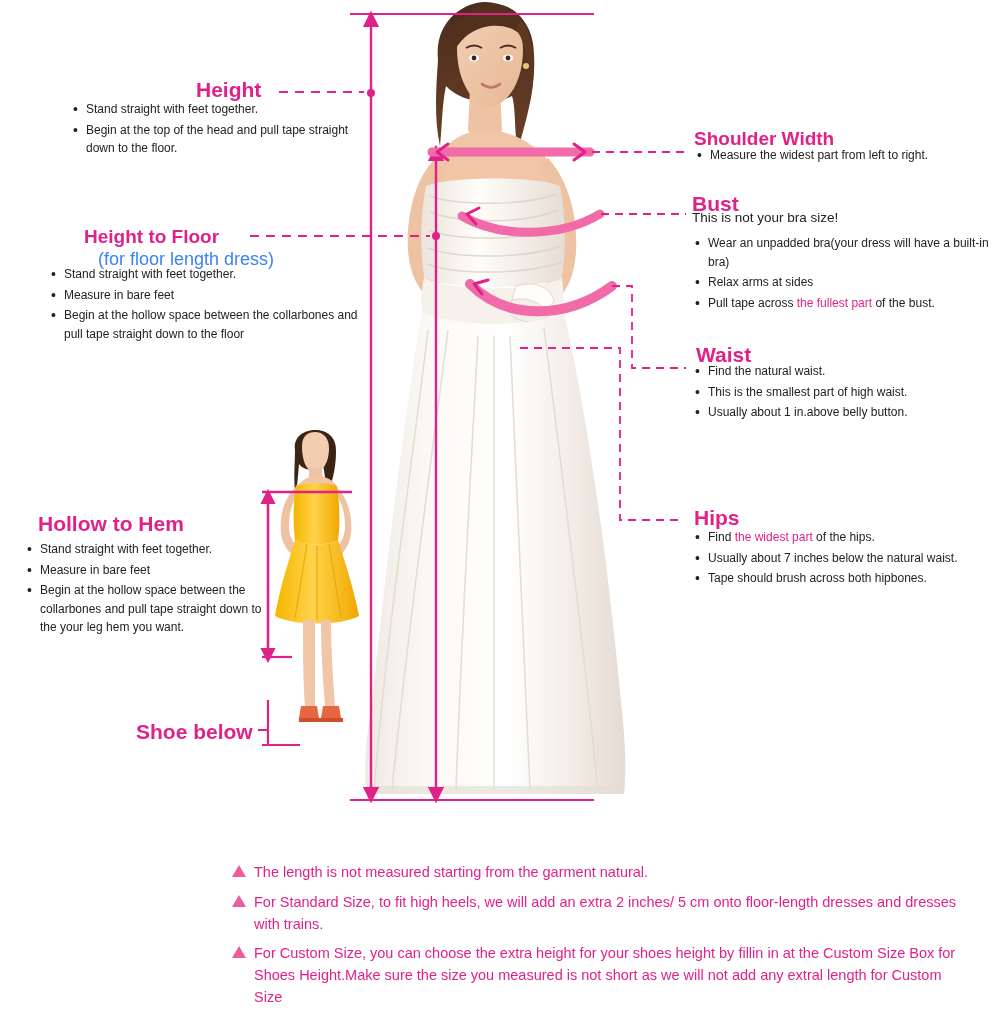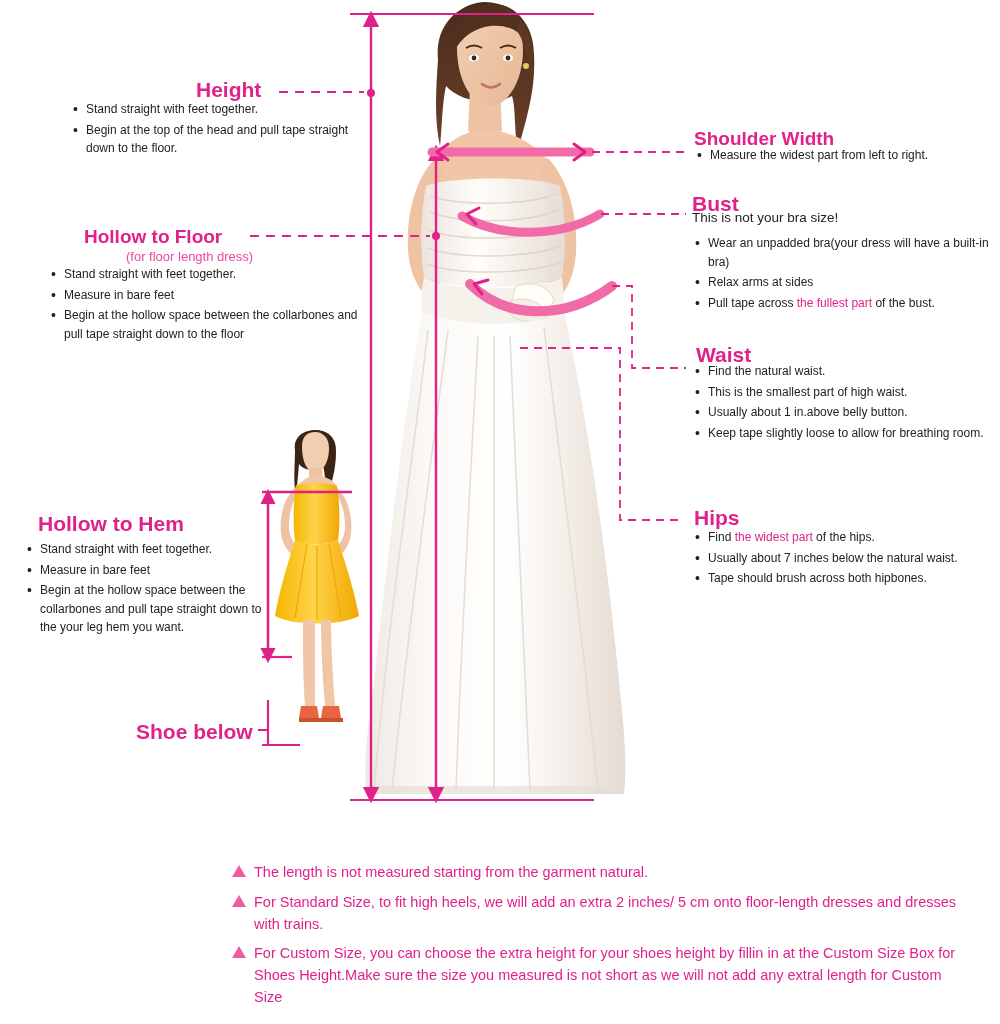--- a/index.html
+++ b/index.html
@@ -39,24 +39,23 @@
   .label {
     position: absolute;
     color: #e0218a;
     font-weight: bold;
     white-space: nowrap;
   }
   .label.h1 { font-size: 21px; }
   .label.h2 { font-size: 19px; }
   .sub {
     position: absolute;
-    color: #ec4899;
-    font-size: 13px;
+    color: #3b82f6;
+    font-size: 18px;
     white-space: nowrap;
-    margin-left: 28px;
   }
   ul.bullets {
     position: absolute;
     margin: 0;
     padding: 0 0 0 16px;
     list-style: none;
     color: #222;
     font-size: 12px;
     line-height: 1.55;
   }
@@ -266,21 +265,21 @@
     <line x1="262" y1="745" x2="300" y2="745" stroke="#e0218a" stroke-width="2.2"></line>
     <line x1="258" y1="730" x2="268" y2="730" stroke="#e0218a" stroke-width="2"></line>
   </svg>
 
   <div class="label h1" style="left:196px; top:78px;">Height</div>
   <ul class="bullets" style="left:70px; top:100px; width:290px;">
     <li>Stand straight with feet together.</li>
     <li>Begin at the top of the head and pull tape straight down to the floor.</li>
   </ul>
 
-  <div class="label h2" style="left:84px; top:226px;">Hollow to Floor</div>
+  <div class="label h2" style="left:84px; top:226px;">Height to Floor</div>
   <div class="sub" style="left:98px; top:249px;">(for floor length dress)</div>
   <ul class="bullets" style="left:48px; top:265px; width:300px;">
     <li>Stand straight with feet together.</li>
     <li>Measure in bare feet</li>
     <li>Begin at the hollow space between the collarbones and pull tape straight down to the floor</li>
   </ul>
 
   <div class="label h1" style="left:38px; top:512px;">Hollow to Hem</div>
   <ul class="bullets" style="left:24px; top:540px; width:230px;">
     <li>Stand straight with feet together.</li>
@@ -301,21 +300,20 @@
     <li>Wear an unpadded bra(your dress will have a built-in bra)</li>
     <li>Relax arms at sides</li>
     <li>Pull tape across <span class="pink-em">the fullest part</span> of the bust.</li>
   </ul>
 
   <div class="label h1" style="left:696px; top:343px;">Waist</div>
   <ul class="bullets" style="left:692px; top:362px; width:290px;">
     <li>Find the natural waist.</li>
     <li>This is the smallest part of high waist.</li>
     <li>Usually about 1 in.above belly button.</li>
-    <li>Keep tape slightly loose to allow for breathing room.</li>
   </ul>
 
   <div class="label h1" style="left:694px; top:506px;">Hips</div>
   <ul class="bullets" style="left:692px; top:528px; width:300px;">
     <li>Find <span class="pink-em">the widest part</span> of the hips.</li>
     <li>Usually about 7 inches below the natural waist.</li>
     <li>Tape should brush across both hipbones.</li>
   </ul>
 
   <div class="notes">

